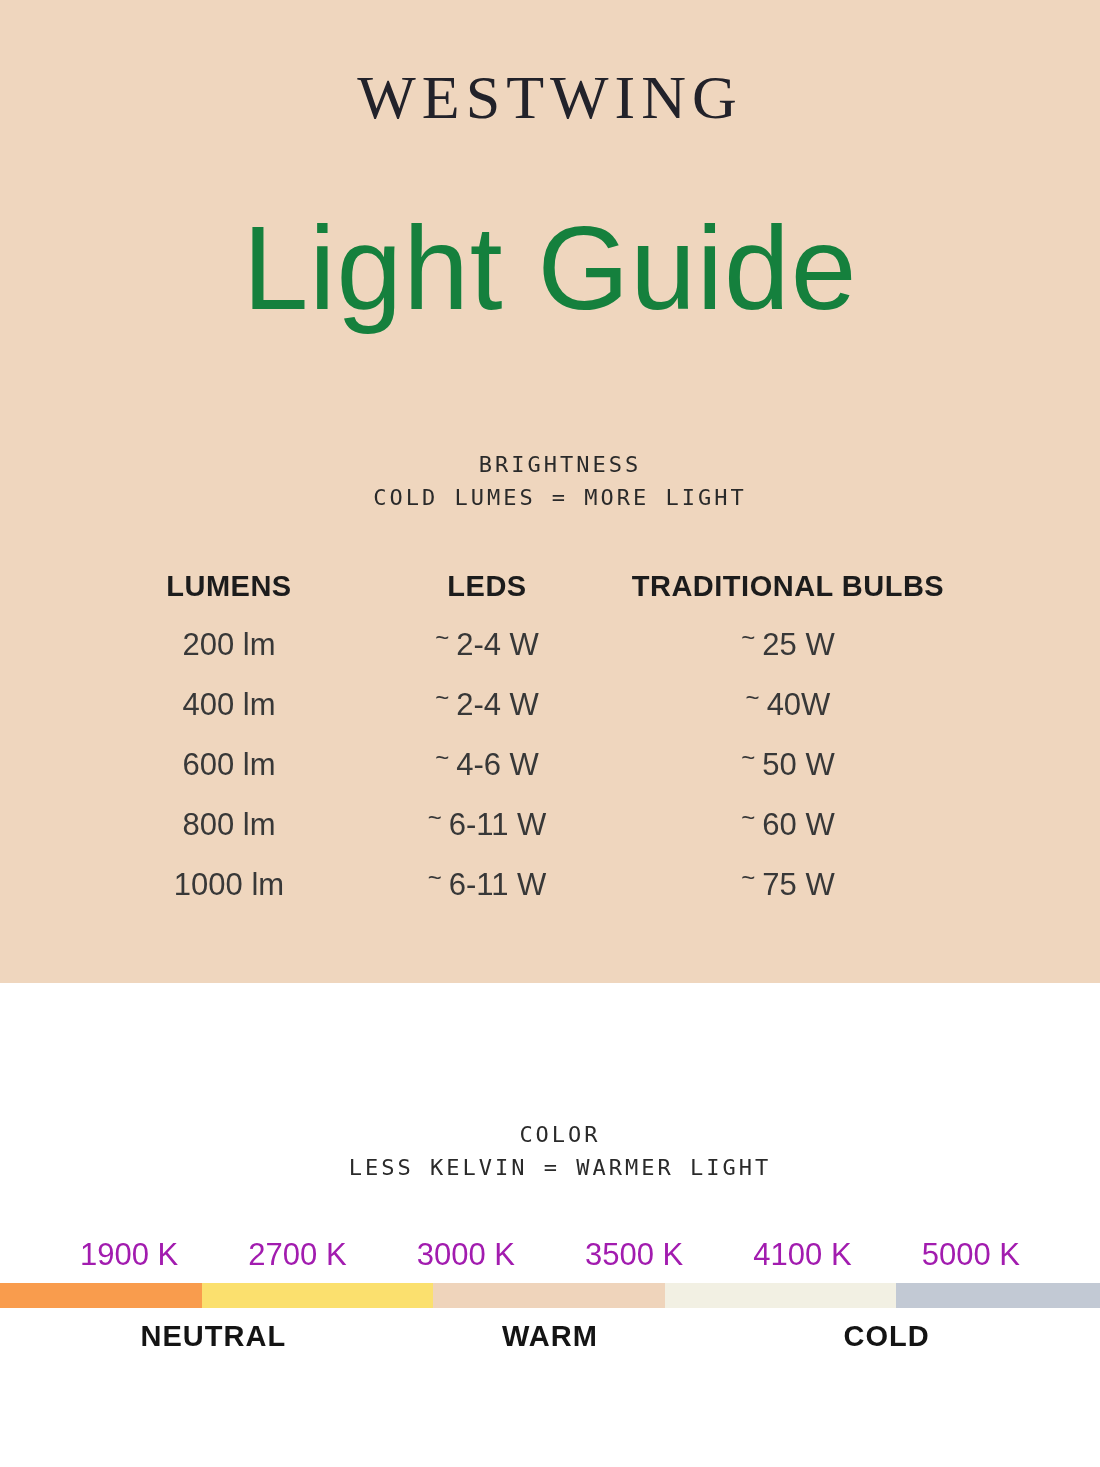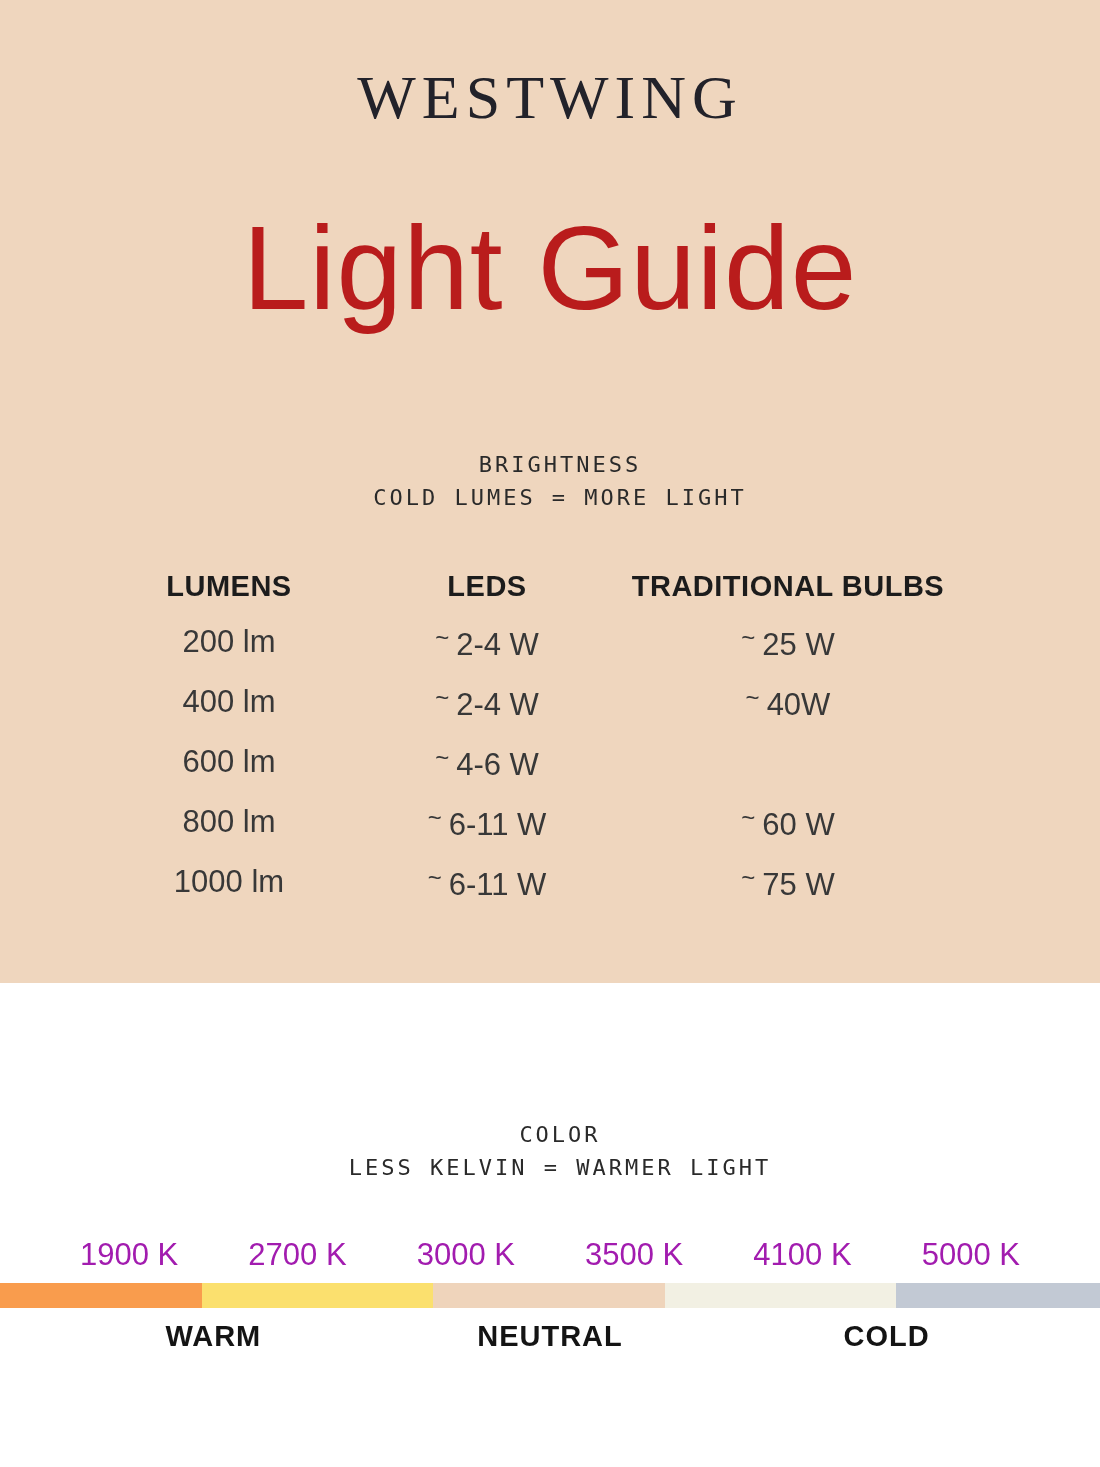--- a/index.html
+++ b/index.html
@@ -31,39 +31,39 @@
     letter-spacing:6px;
     color:#22222A;
     line-height:1.15;
   }
   .page-title{
     margin-top:70px;
     text-align:center;
     font-size:118px;
     font-weight:400;
     letter-spacing:1px;
-    color:#b91c1c;
+    color:#15803d;
     line-height:130px;
   }
   .mono-block{
     text-align:center;
     font-family:"DejaVu Sans Mono","Liberation Mono", monospace;
     font-size:22px;
     letter-spacing:3px;
     line-height:33px;
     color:#2A2A2A;
     margin-left:20px;
   }
   .brightness-block{ margin-top:115px; }
   
   .lumens-table{
     width:860px;
     margin:55px 0 0 100px;
   }
-  .t-row{ display:flex; align-items:center; }
+  .t-row{ display:flex; align-items:flex-end; }
   .thead{
     font-weight:700;
     font-size:29px;
     letter-spacing:0.5px;
     line-height:34px;
     color:#1C1C1C;
   }
   .col1{width:30%;text-align:center;}
   .col2{width:30%;text-align:center;}
   .col3{width:40%;text-align:center;}
@@ -142,20 +142,21 @@
 
     <div class="t-row trow">
       <div class="col1">400 lm</div>
       <div class="col2"><span class="tilde">~</span><span>2-4 W</span></div>
       <div class="col3"><span class="tilde">~</span><span>40W</span></div>
     </div>
 
     <div class="t-row trow">
       <div class="col1">600 lm</div>
       <div class="col2"><span class="tilde">~</span><span>4-6 W</span></div>
+      <div class="col3"><span class="tilde">~</span><span>50 W</span></div>
     </div>
 
     <div class="t-row trow">
       <div class="col1">800 lm</div>
       <div class="col2"><span class="tilde">~</span><span>6-11 W</span></div>
       <div class="col3"><span class="tilde">~</span><span>60 W</span></div>
     </div>
 
     <div class="t-row trow">
       <div class="col1">1000 lm</div>
@@ -182,17 +183,17 @@
 
   <div class="kelvin-scale-bar">
       <div class="scale-seg" style="width: 18.4%; background: rgb(249, 156, 77);"></div>
       <div class="scale-seg" style="width: 21%; background: rgb(251, 224, 110);"></div>
       <div class="scale-seg" style="width: 21.1%; background: rgb(239, 212, 187);"></div>
       <div class="scale-seg" style="width: 21%; background: rgb(242, 240, 227);"></div>
       <div class="scale-seg" style="width: 18.5%; background: rgb(194, 201, 212);"></div>
     </div>
 
   <div class="zone-labels-row">
+    <div class="zone-label">NEUTRAL</div>
     <div class="zone-label">WARM</div>
-    <div class="zone-label">NEUTRAL</div>
     <div class="zone-label">COLD</div>
   </div>
 </div>
 
 </body></html>

